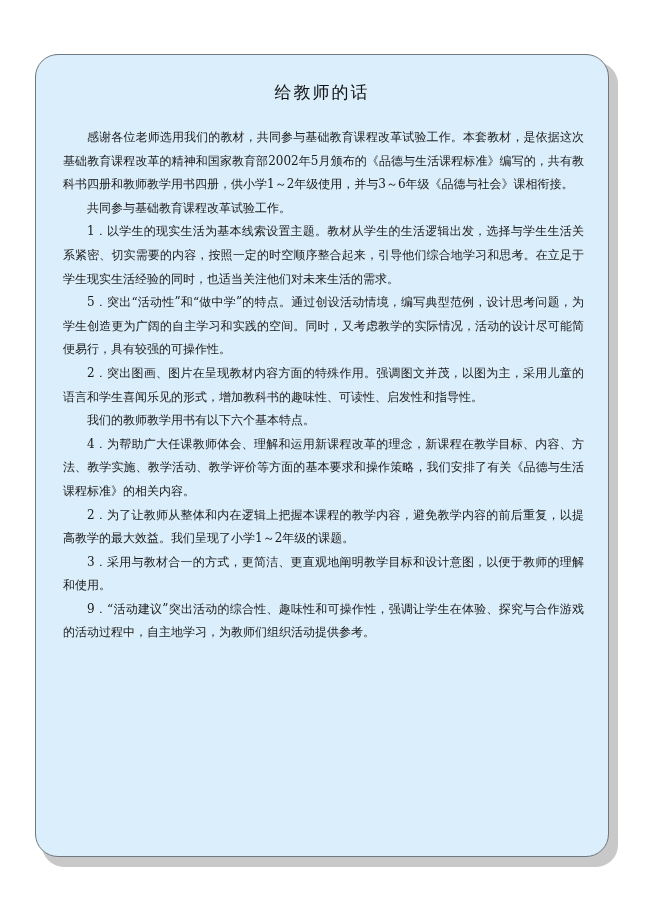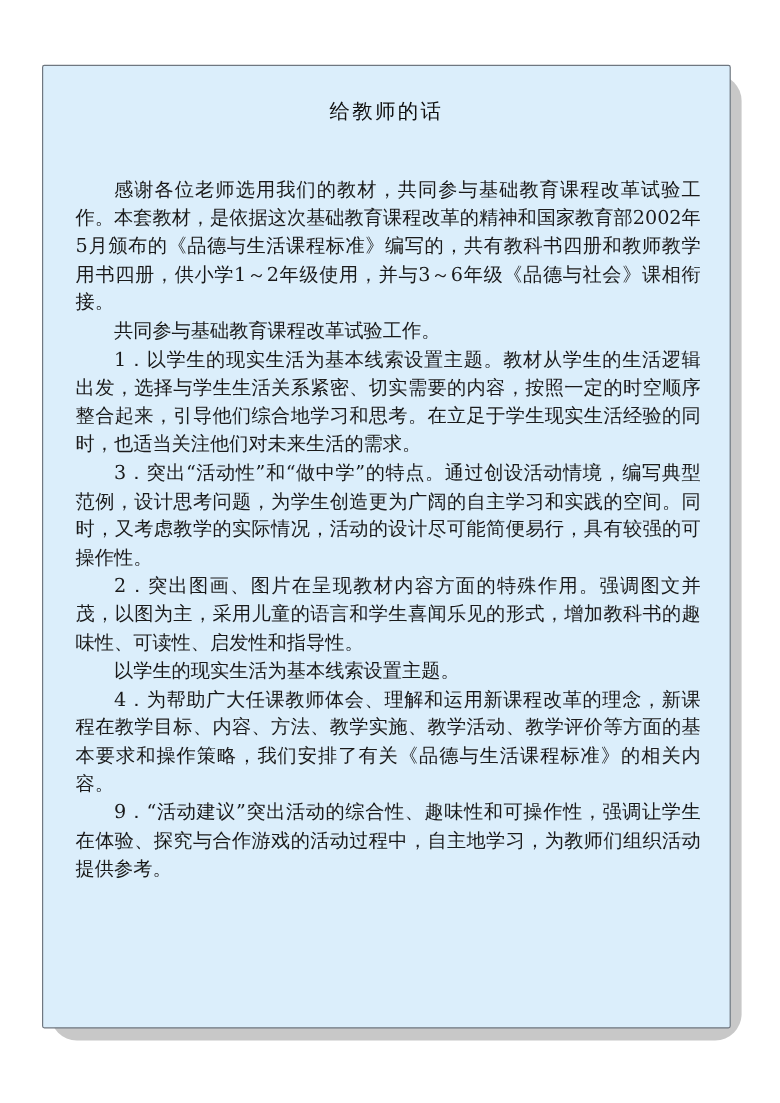--- a/index.html
+++ b/index.html
@@ -24,59 +24,60 @@
       border-radius: 22px;
     }
     .card {
       position: absolute;
       left: 35px;
       top: 54px;
       width: 574px;
       height: 803px;
       background: #dbeefb;
       border: 1px solid #6f7780;
-      border-radius: 2px;
+      border-radius: 23px;
       box-sizing: border-box;
     }
     .title {
       position: absolute;
       left: 0;
       right: 0;
       top: 26px;
       text-align: center;
       font-size: 17px;
       letter-spacing: 2px;
       color: #111;
     }
     .body-text {
       position: absolute;
       left: 27px;
       width: 521px;
       top: 71px;
-      font-size: 16px;
+      font-size: 12px;
       line-height: 23.6px;
       color: #1a1a1a;
       text-align: justify;
       text-justify: inter-ideograph;
-      margin-top: 20px;
     }
     .body-text p {
       margin: 0;
       text-indent: 2em;
     }
   </style>
 </head>
 <body>
 
 <div class="card-shadow"></div>
 <div class="card">
   <div class="title">给教师的话</div>
   <div class="body-text">
     <p>感谢各位老师选用我们的教材，共同参与基础教育课程改革试验工作。本套教材，是依据这次基础教育课程改革的精神和国家教育部2002年5月颁布的《品德与生活课程标准》编写的，共有教科书四册和教师教学用书四册，供小学1～2年级使用，并与3～6年级《品德与社会》课相衔接。</p>
     <p>共同参与基础教育课程改革试验工作。</p>
     <p>1．以学生的现实生活为基本线索设置主题。教材从学生的生活逻辑出发，选择与学生生活关系紧密、切实需要的内容，按照一定的时空顺序整合起来，引导他们综合地学习和思考。在立足于学生现实生活经验的同时，也适当关注他们对未来生活的需求。</p>
-    <p>3．突出“活动性”和“做中学”的特点。通过创设活动情境，编写典型范例，设计思考问题，为学生创造更为广阔的自主学习和实践的空间。同时，又考虑教学的实际情况，活动的设计尽可能简便易行，具有较强的可操作性。</p>
+    <p>5．突出“活动性”和“做中学”的特点。通过创设活动情境，编写典型范例，设计思考问题，为学生创造更为广阔的自主学习和实践的空间。同时，又考虑教学的实际情况，活动的设计尽可能简便易行，具有较强的可操作性。</p>
     <p>2．突出图画、图片在呈现教材内容方面的特殊作用。强调图文并茂，以图为主，采用儿童的语言和学生喜闻乐见的形式，增加教科书的趣味性、可读性、启发性和指导性。</p>
-    <p>以学生的现实生活为基本线索设置主题。</p>
+    <p>我们的教师教学用书有以下六个基本特点。</p>
     <p>4．为帮助广大任课教师体会、理解和运用新课程改革的理念，新课程在教学目标、内容、方法、教学实施、教学活动、教学评价等方面的基本要求和操作策略，我们安排了有关《品德与生活课程标准》的相关内容。</p>
+    <p>2．为了让教师从整体和内在逻辑上把握本课程的教学内容，避免教学内容的前后重复，以提高教学的最大效益。我们呈现了小学1～2年级的课题。</p>
+    <p>3．采用与教材合一的方式，更简洁、更直观地阐明教学目标和设计意图，以便于教师的理解和使用。</p>
     <p>9．“活动建议”突出活动的综合性、趣味性和可操作性，强调让学生在体验、探究与合作游戏的活动过程中，自主地学习，为教师们组织活动提供参考。</p>
   </div>
 </div>
 
 </body></html>

